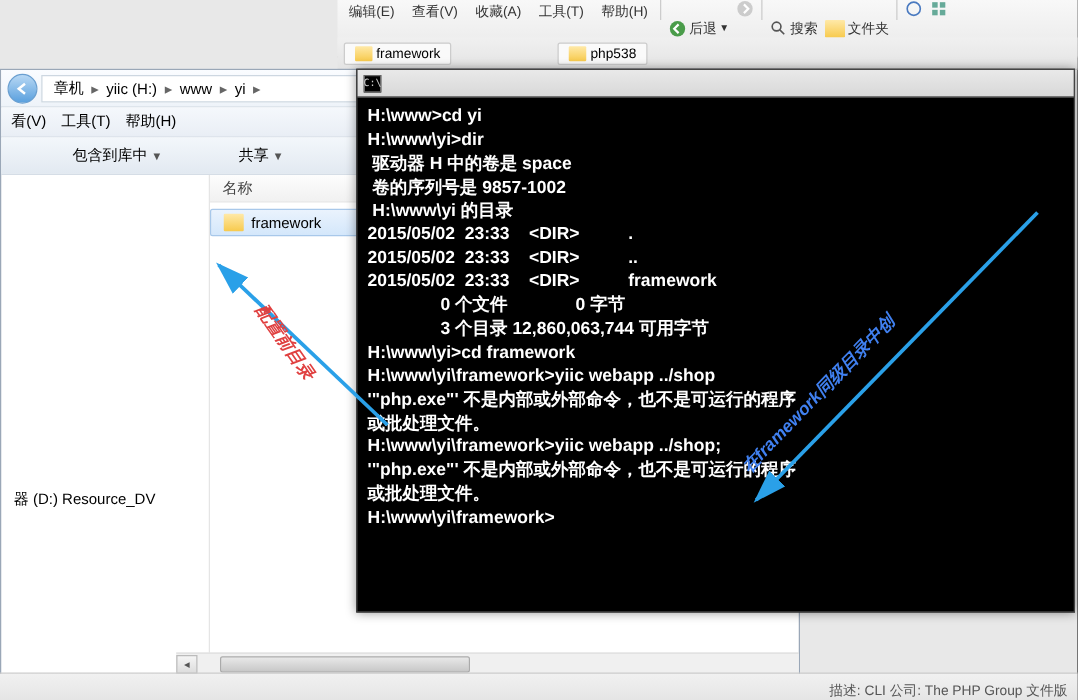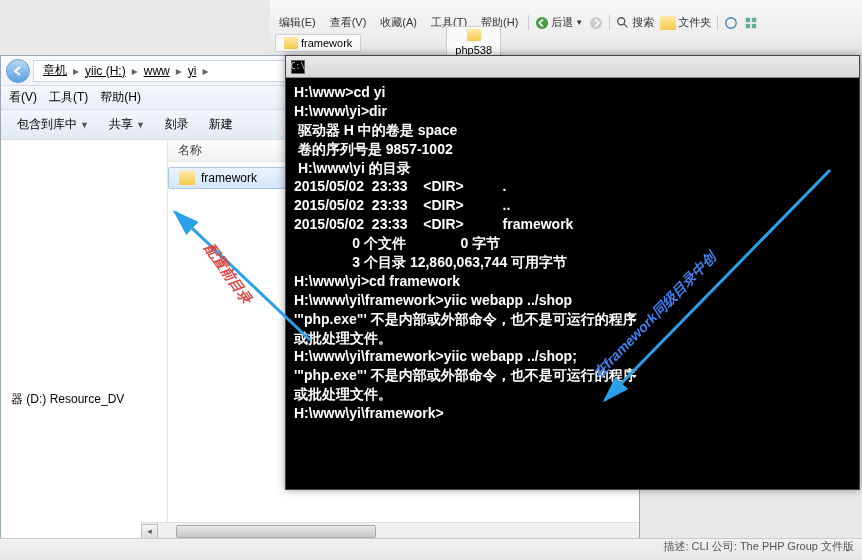--- a/index.html
+++ b/index.html
@@ -1,52 +1,52 @@
 <!DOCTYPE html>
 <html><head>
   <meta charset="utf-8">
   <style>
     * { margin: 0; padding: 0; box-sizing: border-box; font-family: "Microsoft YaHei", "SimSun", sans-serif; }
     body { width: 862px; height: 560px; background: #e8e8e8; position: relative; overflow: hidden; font-size: 12px; }
     
     
-    .top-toolbar { position: absolute; top: 0; left: 270px; right: 0; height: 46px; background: linear-gradient(#f8f8f8, #e9e9e9); border-bottom: 1px solid #ccc; display: flex; align-items: center; padding: 0 5px; gap: 6px; }
+    .top-toolbar { position: absolute; top: 0; left: 270px; right: 0; height: 46px; background: linear-gradient(#f8f8f8, #e9e9e9); border-bottom: 1px solid #ccc; display: flex; padding: 0 5px; gap: 6px; }
     .top-toolbar .menu-item { font-size: 11px; color: #333; padding: 2px 4px; }
     .top-toolbar .sep { width: 1px; height: 16px; background: #ccc; }
     .top-toolbar .icon-btn { display: inline-flex; align-items: center; gap: 2px; font-size: 11px; color: #333; }
     .top-toolbar svg { width: 14px; height: 14px; }
     
     .top-tabs { position: absolute; top: 30px; left: 270px; right: 0; height: 26px; background: linear-gradient(#f0f0f0, #e4e4e4); border-bottom: 1px solid #c5c5c5; display: flex; align-items: center; padding: 0 5px; gap: 5px; }
     .top-tabs .tab { background: #fafafa; border: 1px solid #ccc; padding: 2px 8px; font-size: 11px; border-radius: 2px; display: flex; align-items: center; gap: 3px; }
     .top-tabs .folder-icon { width: 14px; height: 12px; background: linear-gradient(#ffe9a8, #f7ca4d); border-radius: 1px; }
     
     
     .explorer { position: absolute; top: 55px; left: 0; width: 640px; bottom: 0; background: #fff; border: 1px solid #9aa7b7; }
     .explorer-breadcrumb { height: 30px; background: linear-gradient(#fafcff, #eef3f9); border-bottom: 1px solid #d5dde6; display: flex; align-items: center; padding: 0 5px; }
     .bc-back { width: 24px; height: 24px; border-radius: 50%; background: linear-gradient(#b8d8f4, #5aa0de); border: 1px solid #6a9fd0; display: flex; align-items: center; justify-content: center; color: #fff; margin-right: 3px; }
     .bc-path { display: flex; align-items: center; height: 22px; border: 1px solid #cdd7e1; background: #fff; padding: 0 5px; flex: 1; }
-    .bc-seg { padding: 0 4px; font-size: 12px; text-decoration: underline; }
+    .bc-seg { padding: 0 4px; font-size: 12px; }
     .bc-arrow { color: #666; padding: 0 2px; }
     
     .explorer-menu { height: 24px; background: linear-gradient(#f5f8fc, #e9eef5); border-bottom: 1px solid #d5dde6; display: flex; align-items: center; padding: 0 8px; gap: 12px; font-size: 12px; }
     .explorer-toolbar { height: 30px; background: linear-gradient(#f3f7fb, #e2e9f1); border-bottom: 1px solid #d5dde6; display: flex; align-items: center; padding: 0 8px; gap: 4px; font-size: 12px; }
-    .explorer-toolbar .tb-item { padding: 3px 8px; display: flex; align-items: center; gap: 3px; }
+    .explorer-toolbar .tb-item { padding: 3px 8px; display: flex; align-items: center; gap: 3px; margin-left: 41px; }
     .explorer-toolbar .dd { font-size: 9px; color: #555; }
     
     .explorer-body { display: flex; height: calc(100% - 112px); }
     .explorer-tree { width: 167px; border-right: 1px solid #e5e5e5; padding: 8px 4px; font-size: 12px; }
     .tree-item { padding: 3px 6px; white-space: nowrap; }
     .explorer-list { flex: 1; }
     .list-header { height: 22px; border-bottom: 1px solid #e5e5e5; background: linear-gradient(#fdfdfd, #f1f1f1); display: flex; align-items: center; padding: 0 10px; font-size: 12px; color: #444; }
     .list-body { padding: 5px 0; }
     .list-row { height: 22px; display: flex; align-items: center; padding: 0 10px; gap: 6px; font-size: 12px; }
     .list-row.selected { background: linear-gradient(#eaf3fd, #d4e7fb); border: 1px solid #a8c8ea; border-radius: 2px; }
     .folder-small { width: 16px; height: 14px; background: linear-gradient(#ffe9a8, #f7ca4d); border-radius: 1px; }
     
-    .status-footer { position: absolute; bottom: 0; left: 0; right: 0; height: 22px; background: linear-gradient(#f1f1f1, #e5e5e5); border-top: 1px solid #ccc; display: flex; align-items: flex-start; padding: 0 8px; font-size: 11px; color: #555; justify-content: flex-end; }
+    .status-footer { position: absolute; bottom: 0; left: 0; right: 0; height: 22px; background: linear-gradient(#f1f1f1, #e5e5e5); border-top: 1px solid #ccc; display: flex; align-items: flex-end; padding: 0 8px; font-size: 11px; color: #555; justify-content: flex-end; }
     
     
     .cmd-window { position: absolute; top: 55px; left: 285px; width: 575px; height: 435px; background: #000; border: 1px solid #444; box-shadow: 0 0 8px rgba(0,0,0,0.4); }
     .cmd-titlebar { height: 22px; background: linear-gradient(#e9e9e9, #d8d8d8); border-bottom: 1px solid #888; display: flex; align-items: center; padding: 0 5px; gap: 5px; color: #222; font-size: 12px; }
     .cmd-icon { width: 14px; height: 14px; background: #000; border: 1px solid #666; display: flex; align-items: center; justify-content: center; font-size: 8px; color: #ccc; font-family: monospace; }
     .cmd-body { padding: 5px 8px; font-family: "NSimSun", "SimSun", monospace; font-size: 14px; color: #fff; line-height: 1.35; white-space: pre; font-weight: bold; }
     .cmd-body .line { display: block; }
     
     
     .annotation-layer { position: absolute; top: 0; left: 0; width: 862px; height: 560px; pointer-events: none; }
@@ -102,21 +102,21 @@
       <rect x="2" y="9" width="5" height="5" fill="#6a9"></rect>
       <rect x="9" y="9" width="5" height="5" fill="#6a9"></rect>
     </svg>
 </div>
 
 <div class="top-tabs">
   <div class="tab">
     <span class="folder-icon"></span>
     <span>framework</span>
   </div>
-  <div class="tab" style="margin-left:80px;flex-direction:column;">
+  <div class="tab" style="margin-left:80px;">
     <span class="folder-icon"></span>
     <span>php538</span>
   </div>
 </div>
 
 <div class="explorer">
   <div class="explorer-breadcrumb">
     <div class="bc-back">
       <svg width="12" height="12" viewBox="0 0 12 12">
           <path d="M8 2 L3 6 L8 10" stroke="#fff" stroke-width="2" fill="none"></path>

